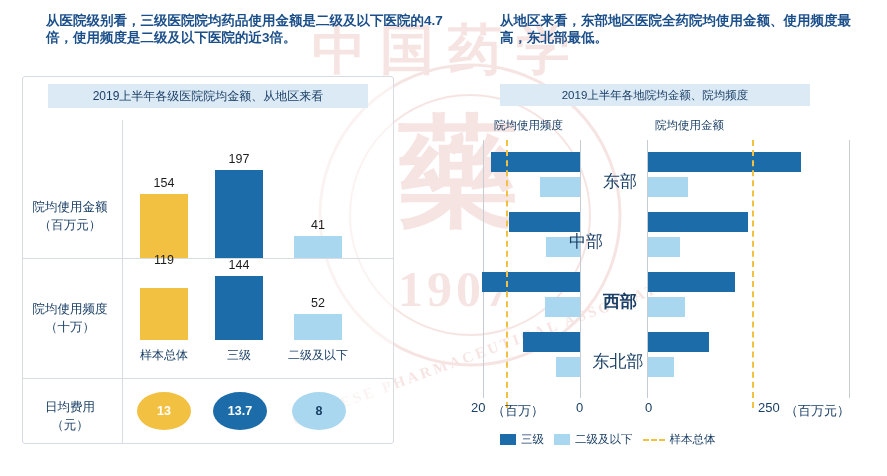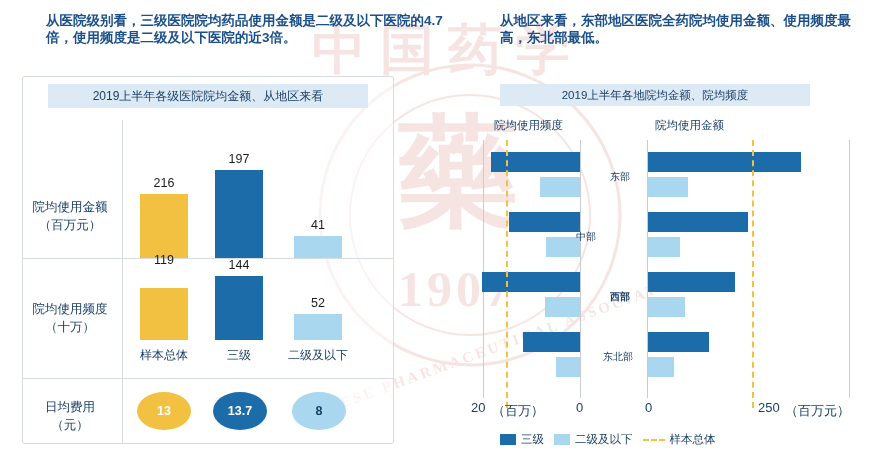--- a/index.html
+++ b/index.html
@@ -56,21 +56,21 @@
   .pill {
     position:absolute; border-radius:50%; display:flex; align-items:center; justify-content:center;
     color:#fff; font-size:12.5px; font-weight:bold;
   }
   .rtitle {
     position:absolute; left:500px; top:84px; width:310px; height:22px;
     background:#dceaf6; color:#1a3f66; font-size:11.5px; text-align:center; line-height:22px;
   }
   .sub-title { position:absolute; font-size:11.5px; color:#1a3f66; }
   .reg-label {
-    position:absolute; font-size:10px; color:#1a3f66; width:60px; text-align:center;
+    position:absolute; font-size:17px; color:#1a3f66; width:60px; text-align:center;
   }
   .axis-txt { position:absolute; font-size:13px; color:#1a3f66; }
   .axis-line { position:absolute; background:#c6ccd4; }
   .rbar { position:absolute; }
   .dashline { position:absolute; border-left:2px dashed #f2c141; }
   .legend { position:absolute; left:500px; top:432px; display:flex; align-items:center; gap:10px; font-size:11.5px; color:#1a3f66;}
   .lg-item { display:flex; align-items:center; gap:5px; }
   .lg-sw { width:16px; height:11px; display:inline-block; }
   .lg-dash { width:22px; height:0; border-top:2px dashed #f2c141; display:inline-block; }
 </style>
@@ -106,21 +106,21 @@
   </div>
   <div class="row-label" style="left:24px; top:300px;">
     <div>院均使用频度</div>
     <div>（十万）</div>
   </div>
   <div class="row-label" style="left:24px; top:398px;">
     <div>日均费用</div>
     <div>（元）</div>
   </div>
 
-  <div class="bar-val" style="left:134px; top:176px;">216</div>
+  <div class="bar-val" style="left:134px; top:176px;">154</div>
   <div class="bar" style="left:140px; top:194px; width:48px; height:64px; background:#f2c141;"></div>
 
   <div class="bar-val" style="left:209px; top:152px;">197</div>
   <div class="bar" style="left:215px; top:170px; width:48px; height:88px; background:#1b6ca8;"></div>
 
   <div class="bar-val" style="left:288px; top:218px;">41</div>
   <div class="bar" style="left:294px; top:236px; width:48px; height:22px; background:#a9d7ef;"></div>
 
   <div class="bar-val" style="left:134px; top:253px;">119</div>
   <div class="bar" style="left:140px; top:288px; width:48px; height:52px; background:#f2c141;"></div>

